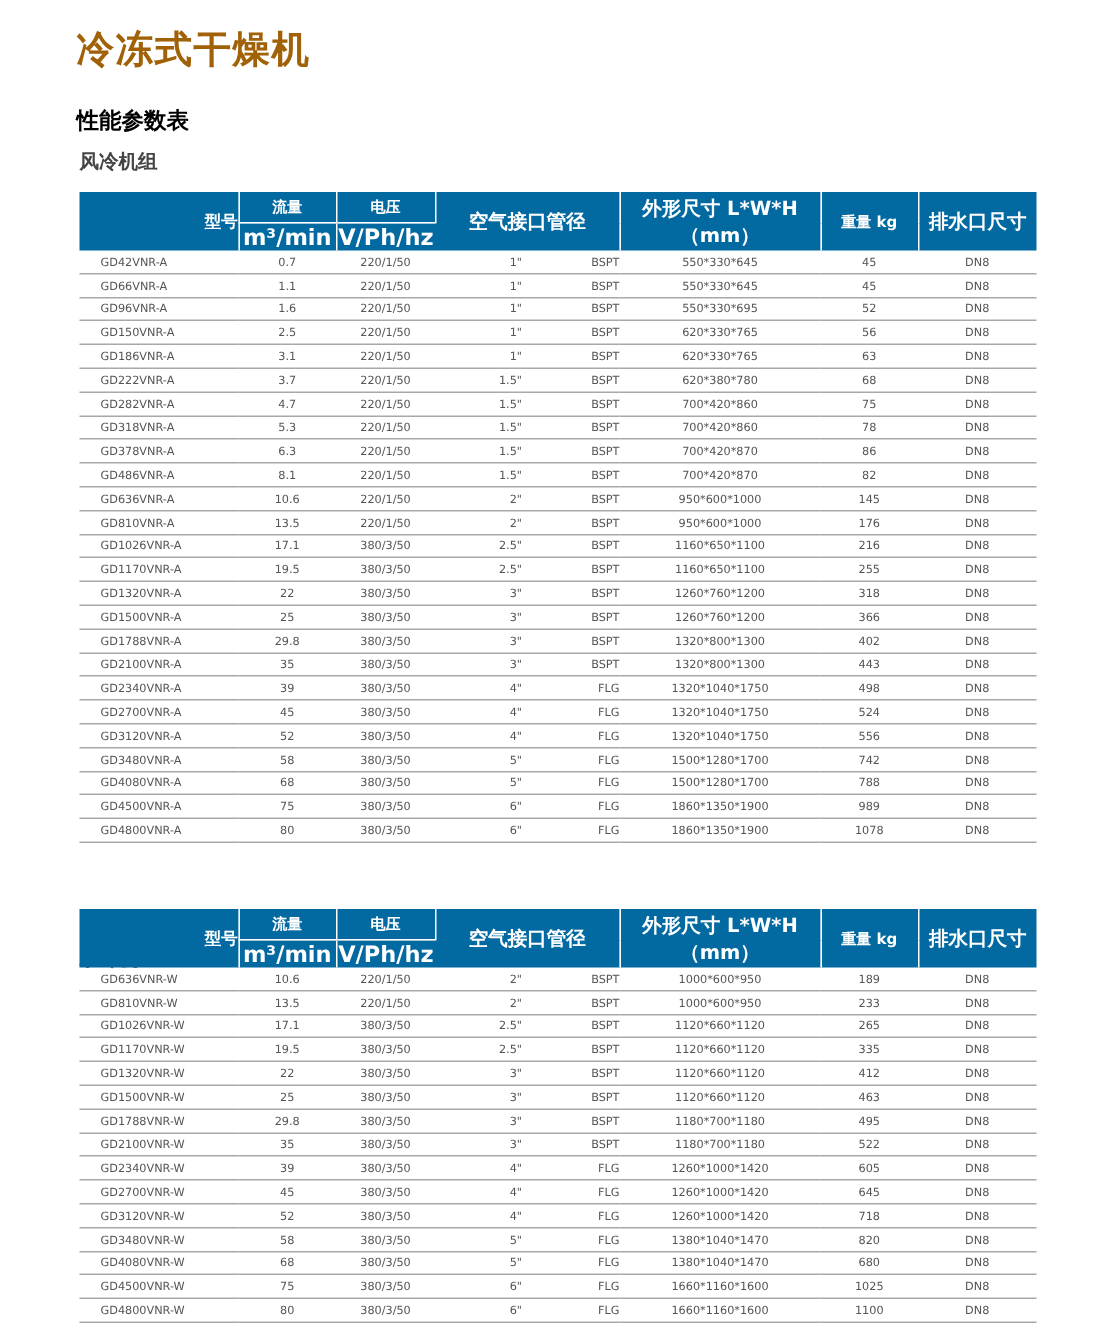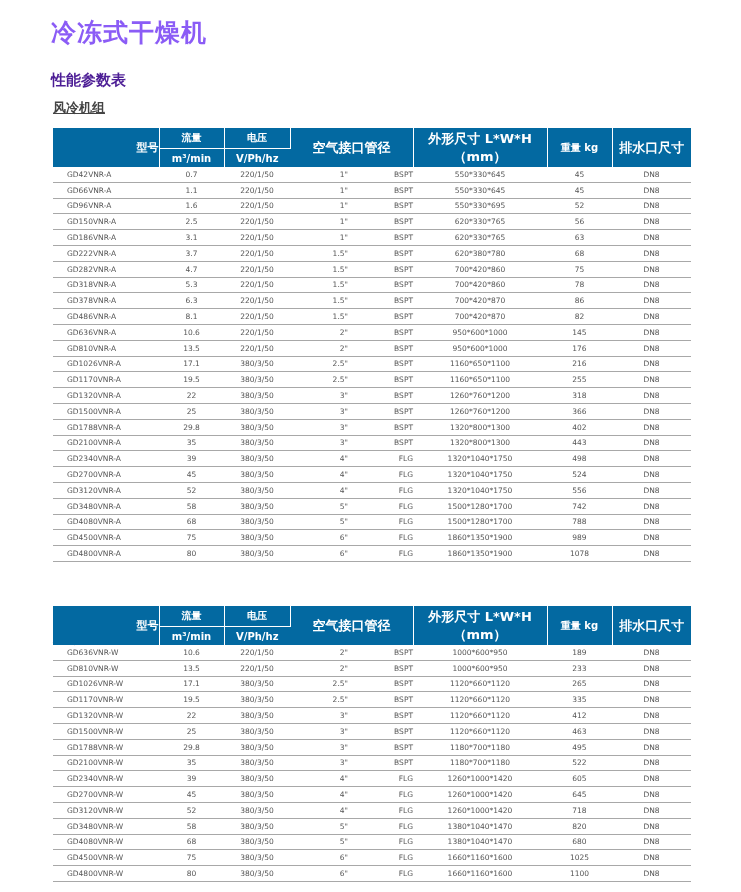--- a/index.html
+++ b/index.html
@@ -3,64 +3,64 @@
 <meta charset="utf-8">
 <style>
   html, body { margin: 0; padding: 0; background: #ffffff; }
   body {
     width: 741px; height: 892px; overflow: hidden; position: relative;
     font-family: "DejaVu Sans", "Liberation Sans", sans-serif;
     color: #333;
   }
   .title {
     position: absolute; left: 51px; top: 16px;
-    font-size: 25px; font-weight: bold; color: #8b5cf6; letter-spacing: 1px;
+    font-size: 25px; font-weight: bold; color: #a16207; letter-spacing: 1px;
     margin: 0;
   }
   .subtitle {
     position: absolute; left: 51px; top: 71px;
-    font-size: 15px; color: #4c1d95; margin: 0;
+    font-size: 15px; color: #000000; margin: 0;
   }
   .section-label {
     position: absolute; left: 53px;
     font-size: 13px; color: #444; margin: 0;
   }
   .spec-table {
     position: absolute; left: 53px;
     width: 638px;
     border-collapse: collapse;
     table-layout: fixed;
     font-size: 7.5px;
     color: #555;
   }
   .spec-table th {
     background: #0369a1; color: #fff; font-weight: bold;
     border-right: 1px solid #ffffff;
     padding: 0; text-align: center;
   }
   .spec-table th:last-child { border-right: none; margin-left: 44px; }
   .spec-table th.row1 { height: 20px; font-size: 10px; }
-  .spec-table th.row2 { height: 18px; font-size: 10px; border-top: 1px solid #ffffff; }
+  .spec-table th.row2 { height: 18px; font-size: 15px; border-top: 1px solid #ffffff; }
   .spec-table th.model-h { text-align: right; padding-left: 14px; font-size: 11px; }
   .spec-table th.big { font-size: 13px; }
   .spec-table td {
     height: 14.8px; padding: 0; text-align: center; white-space: nowrap;
     border-bottom: 1.5px solid #a8a8a8;
   }
   .spec-table td.model { text-align: left; padding-left: 14px; }
   .spec-table td.size { text-align: right; padding-right: 4px; }
   .spec-table td.thread { text-align: right; padding-left: 18px; }
 </style>
 </head>
 <body>
 
 <h1 class="title">冷冻式干燥机</h1>
 <h2 class="subtitle">性能参数表</h2>
 
-<h3 class="section-label" style="top:99px;text-decoration:underline;">风冷机组</h3>
+<h3 class="section-label" style="top:99px;">风冷机组</h3>
 <table class="spec-table" style="top:128px;">
   <colgroup>
     <col style="width:106px">
       <col style="width:65px">
       <col style="width:66px">
     <col style="width:62px">
       <col style="width:61px">
     <col style="width:134px">
       <col style="width:65px">
       <col style="width:79px">

